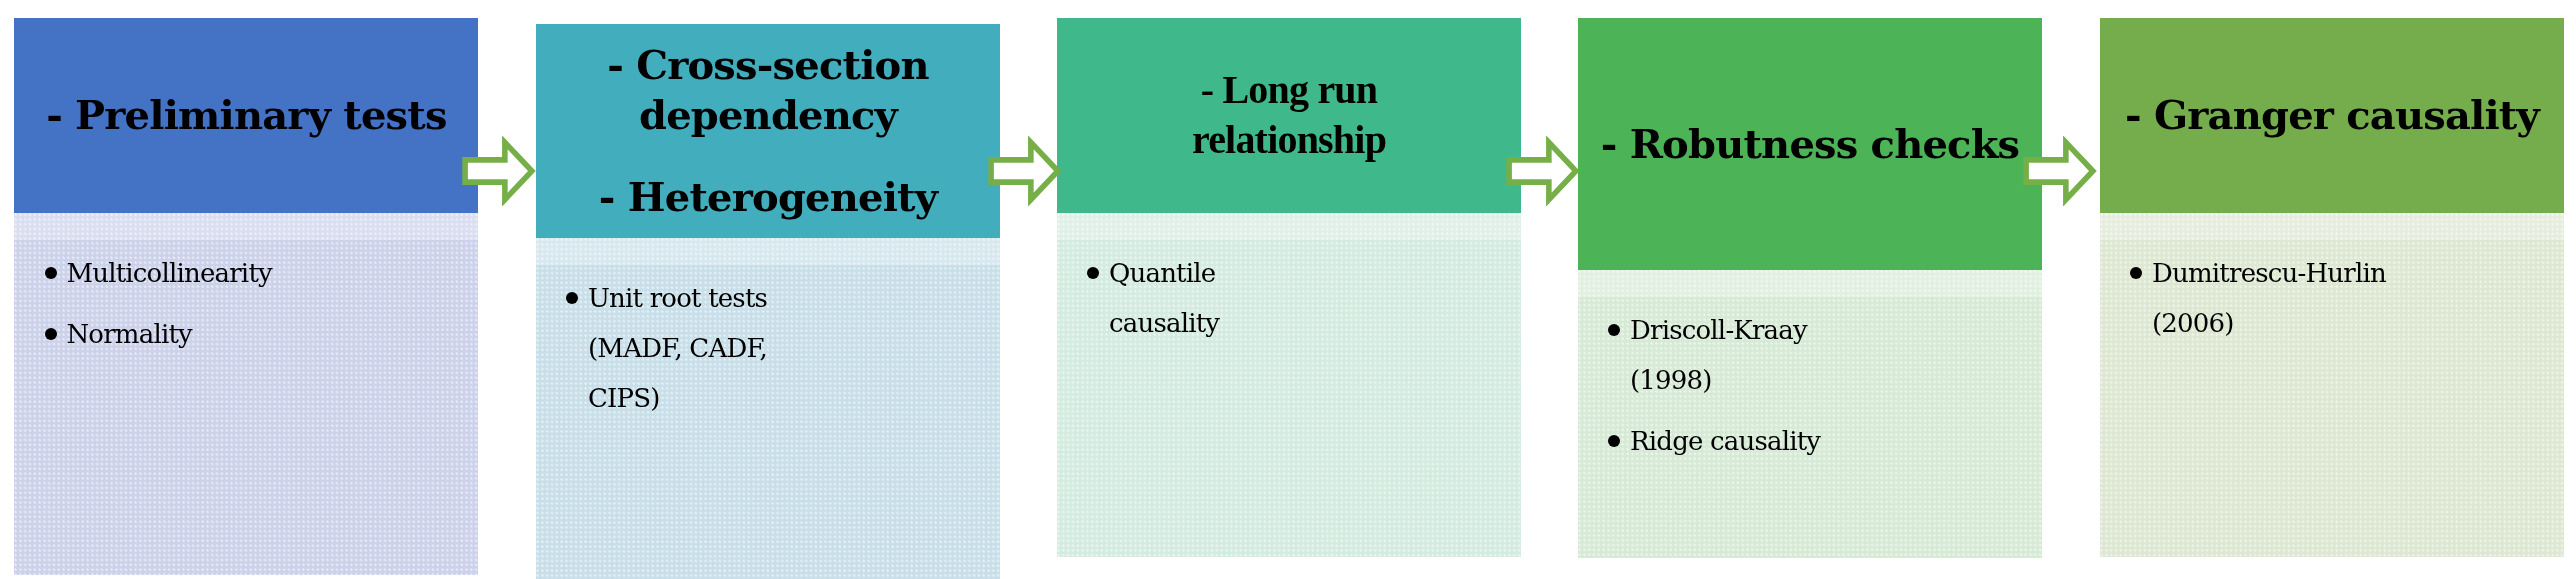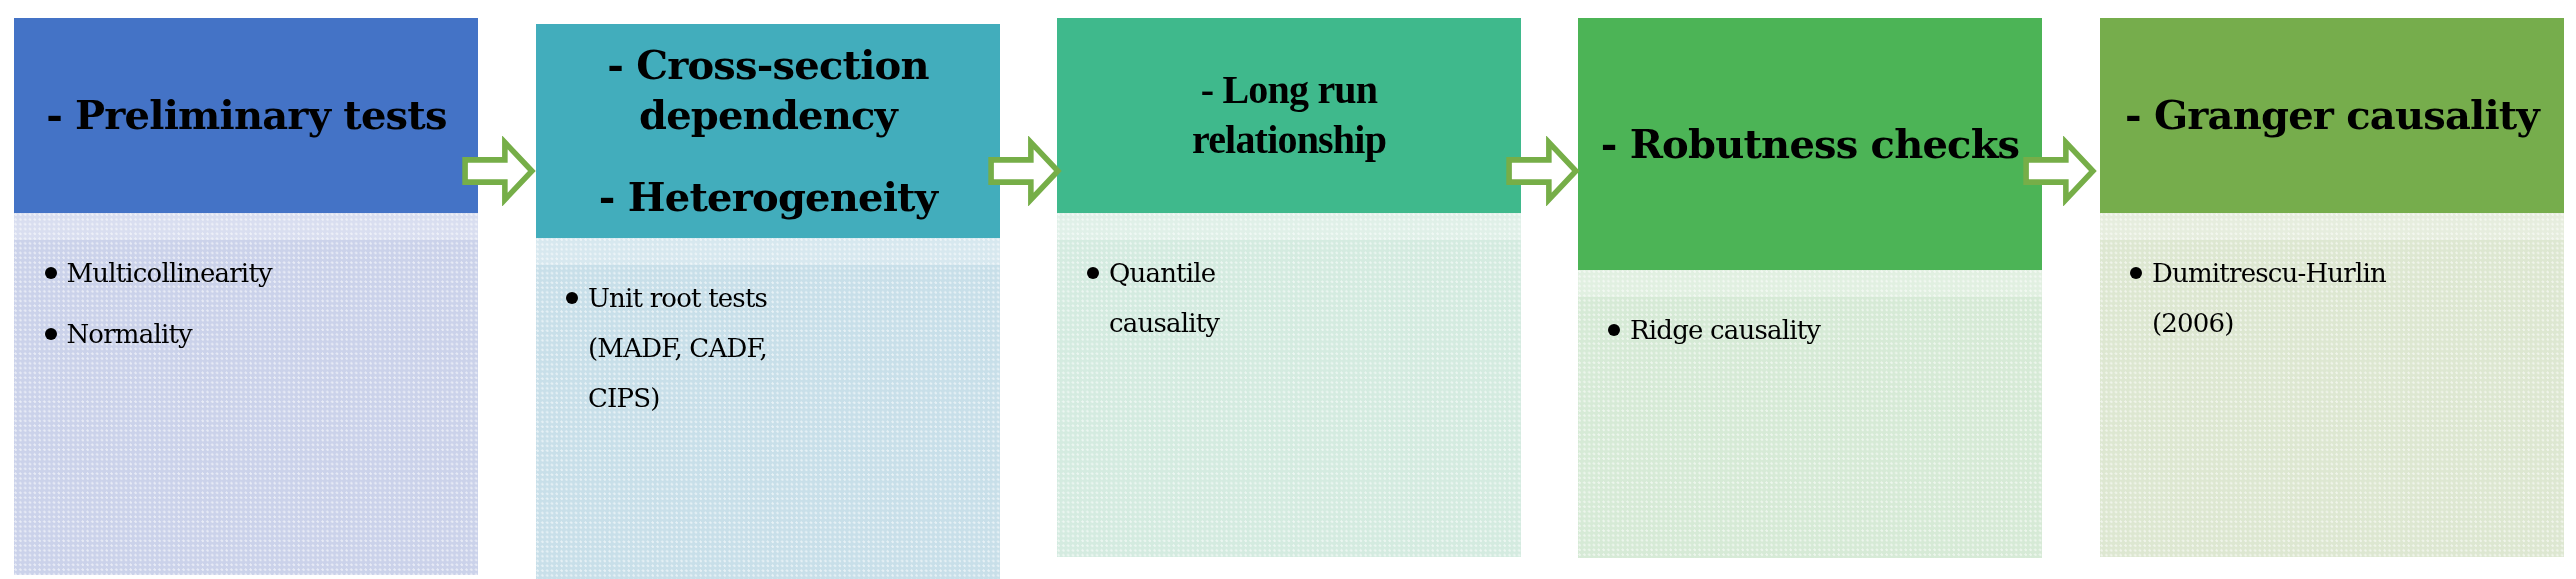--- a/index.html
+++ b/index.html
@@ -170,20 +170,22 @@
       <polygon points="5,30 55,30 55,8 89,44 55,80 55,58 5,58" fill="#ffffff" stroke="#76AE48" stroke-width="7" stroke-linejoin="miter"></polygon>
     </svg>
   </div>
 
   <div class="stage s3" style="--hdr: #4CB456; --body: #D6EAD6;">
     <div class="stage-header">
       <div class="header-item">- Robutness checks</div>
     </div>
     <div class="stage-body">
       <ul class="bullet-list">
+        <li class="bullet-item">Driscoll-Kraay
+(1998)</li>
         <li class="bullet-item">Ridge causality</li>
       </ul>
     </div>
   </div>
 
   <div class="arrow a3">
     <svg viewBox="0 0 94 88" xmlns="http://www.w3.org/2000/svg">
       <polygon points="5,30 55,30 55,8 89,44 55,80 55,58 5,58" fill="#ffffff" stroke="#76AE48" stroke-width="7" stroke-linejoin="miter"></polygon>
     </svg>
   </div>

